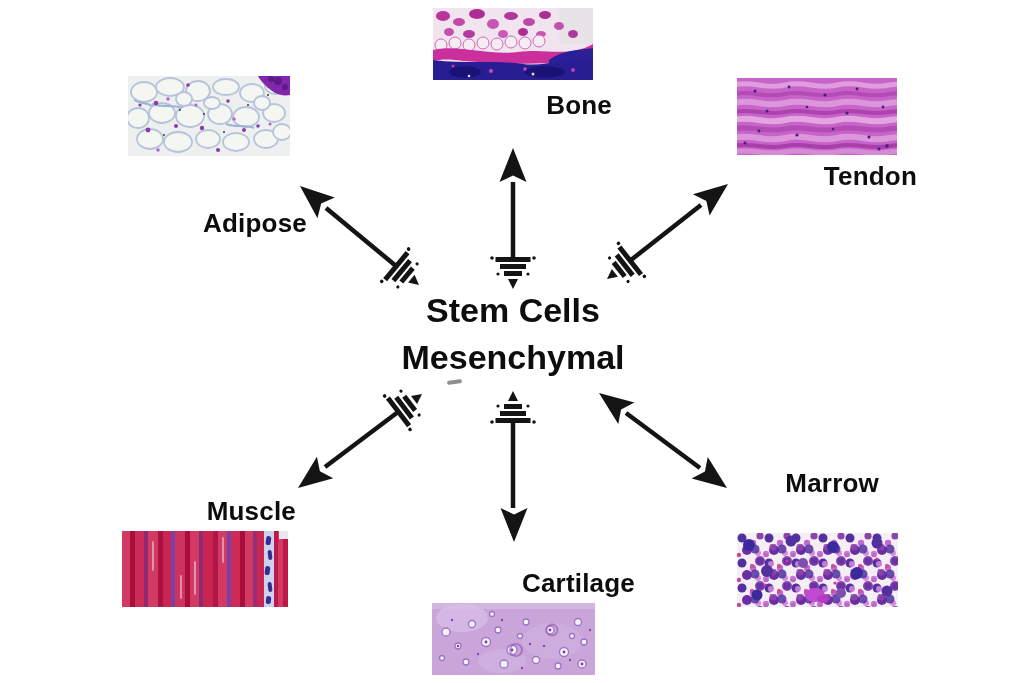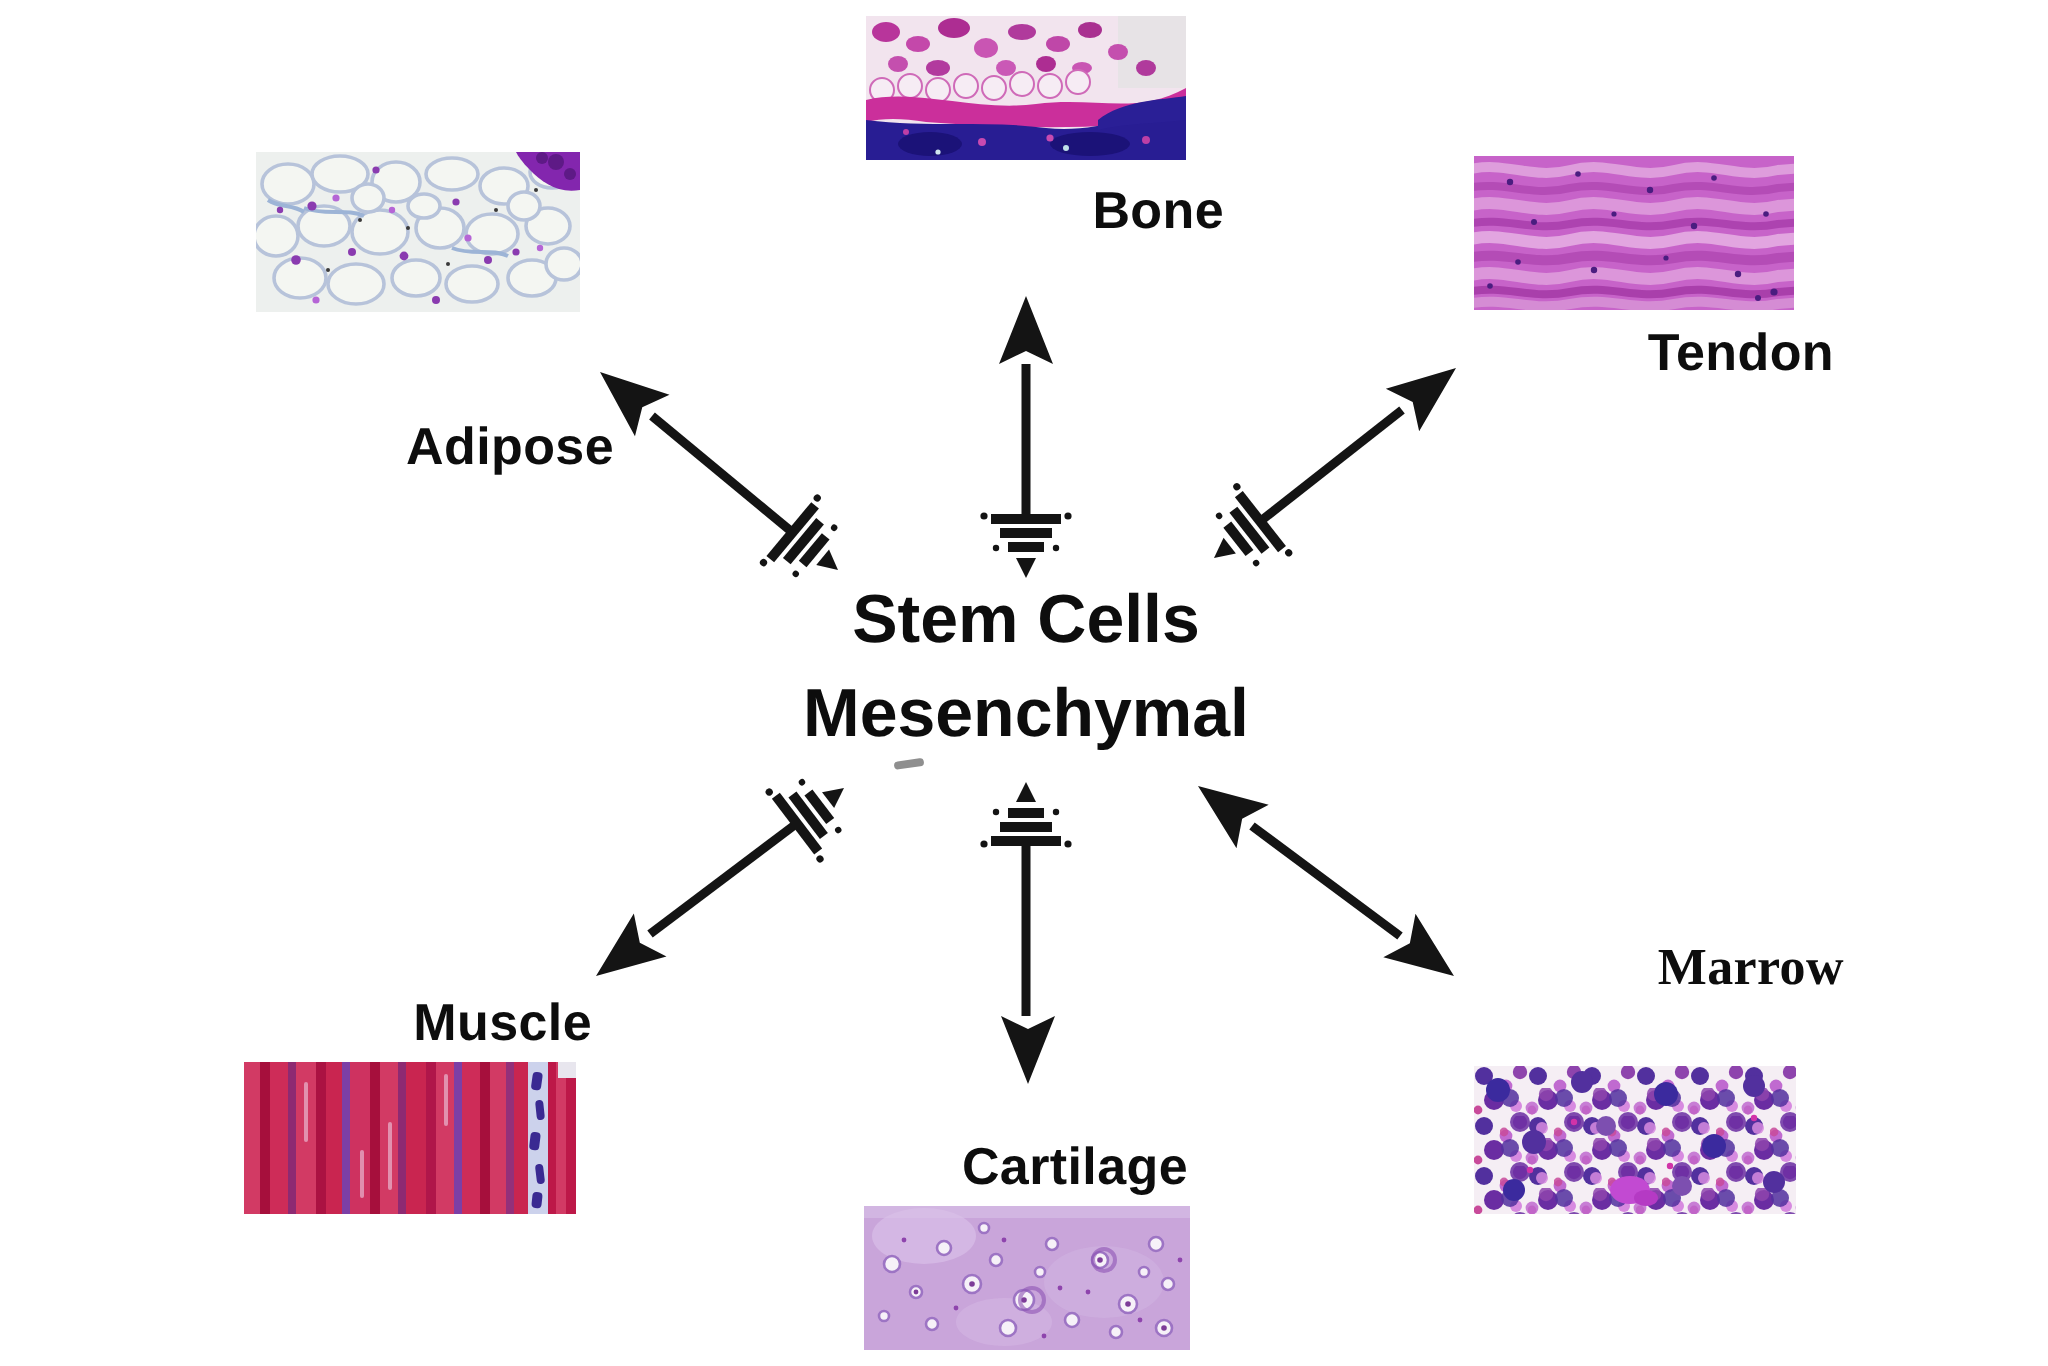--- a/index.html
+++ b/index.html
@@ -202,21 +202,21 @@
     </g>
     <g fill="#e9b6cf" opacity="0.7">
       <rect x="30" y="10" width="2" height="30" rx="1"></rect>
       <rect x="72" y="30" width="2" height="34" rx="1"></rect>
       <rect x="100" y="6" width="2" height="26" rx="1"></rect>
       <rect x="58" y="44" width="2" height="24" rx="1"></rect>
     </g>
     <rect x="157" y="0" width="9" height="8" fill="#e8e6ee"></rect>
   </svg>
 
-  <div class="tissue-label" style="left:394px;top:568px;">Cartilage</div>
+  <div class="tissue-label" style="left:435px;top:568px;">Cartilage</div>
   <svg class="tile" style="left:432px;top:603px;" width="163" height="72" viewBox="0 0 163 72">
     <rect width="163" height="72" fill="#c9a5da"></rect>
     <ellipse cx="30" cy="15" rx="26" ry="14" fill="#d7bce6" opacity="0.8"></ellipse>
     <ellipse cx="120" cy="38" rx="30" ry="18" fill="#cfb0e0" opacity="0.7"></ellipse>
     <ellipse cx="70" cy="58" rx="24" ry="12" fill="#d3b6e3" opacity="0.6"></ellipse>
     <rect x="0" y="0" width="163" height="6" fill="#d9c2e8" opacity="0.6"></rect>
     <g fill="#f6f1f8" stroke="#9d74c4" stroke-width="1.3">
       <circle cx="14" cy="29" r="4"></circle>
         <circle cx="26" cy="43" r="3"></circle>
         <circle cx="40" cy="21" r="3.5"></circle>
@@ -253,21 +253,21 @@
       <circle cx="20" cy="17" r="1.2"></circle>
         <circle cx="70" cy="17" r="1.2"></circle>
         <circle cx="138" cy="57" r="1.2"></circle>
       <circle cx="158" cy="27" r="1.2"></circle>
         <circle cx="90" cy="65" r="1.2"></circle>
     </g>
     <circle cx="84" cy="47" r="6" fill="none" stroke="#8e54b4" stroke-width="2" opacity="0.6"></circle>
     <circle cx="120" cy="27" r="5.5" fill="none" stroke="#8e54b4" stroke-width="2" opacity="0.6"></circle>
   </svg>
 
-  <div class="tissue-label" style="left:722px;top:468px;font-family:Liberation Serif, serif;">
+  <div class="tissue-label" style="left:679px;top:468px;">
     <div>Marrow</div>
   </div>
   <svg class="tile" style="left:737px;top:533px;" width="161" height="74" viewBox="0 0 161 74">
     <defs>
       <pattern id="mcells" width="27" height="25" patternUnits="userSpaceOnUse">
         <circle cx="5" cy="5" r="4.5" fill="#52309e"></circle>
         <circle cx="16" cy="10" r="3.2" fill="#c06ad0"></circle>
         <circle cx="23" cy="3" r="3.6" fill="#8e44ad"></circle>
         <circle cx="10" cy="17" r="5" fill="#6a2da2"></circle>
         <circle cx="21" cy="20" r="3" fill="#d78ae0"></circle>

